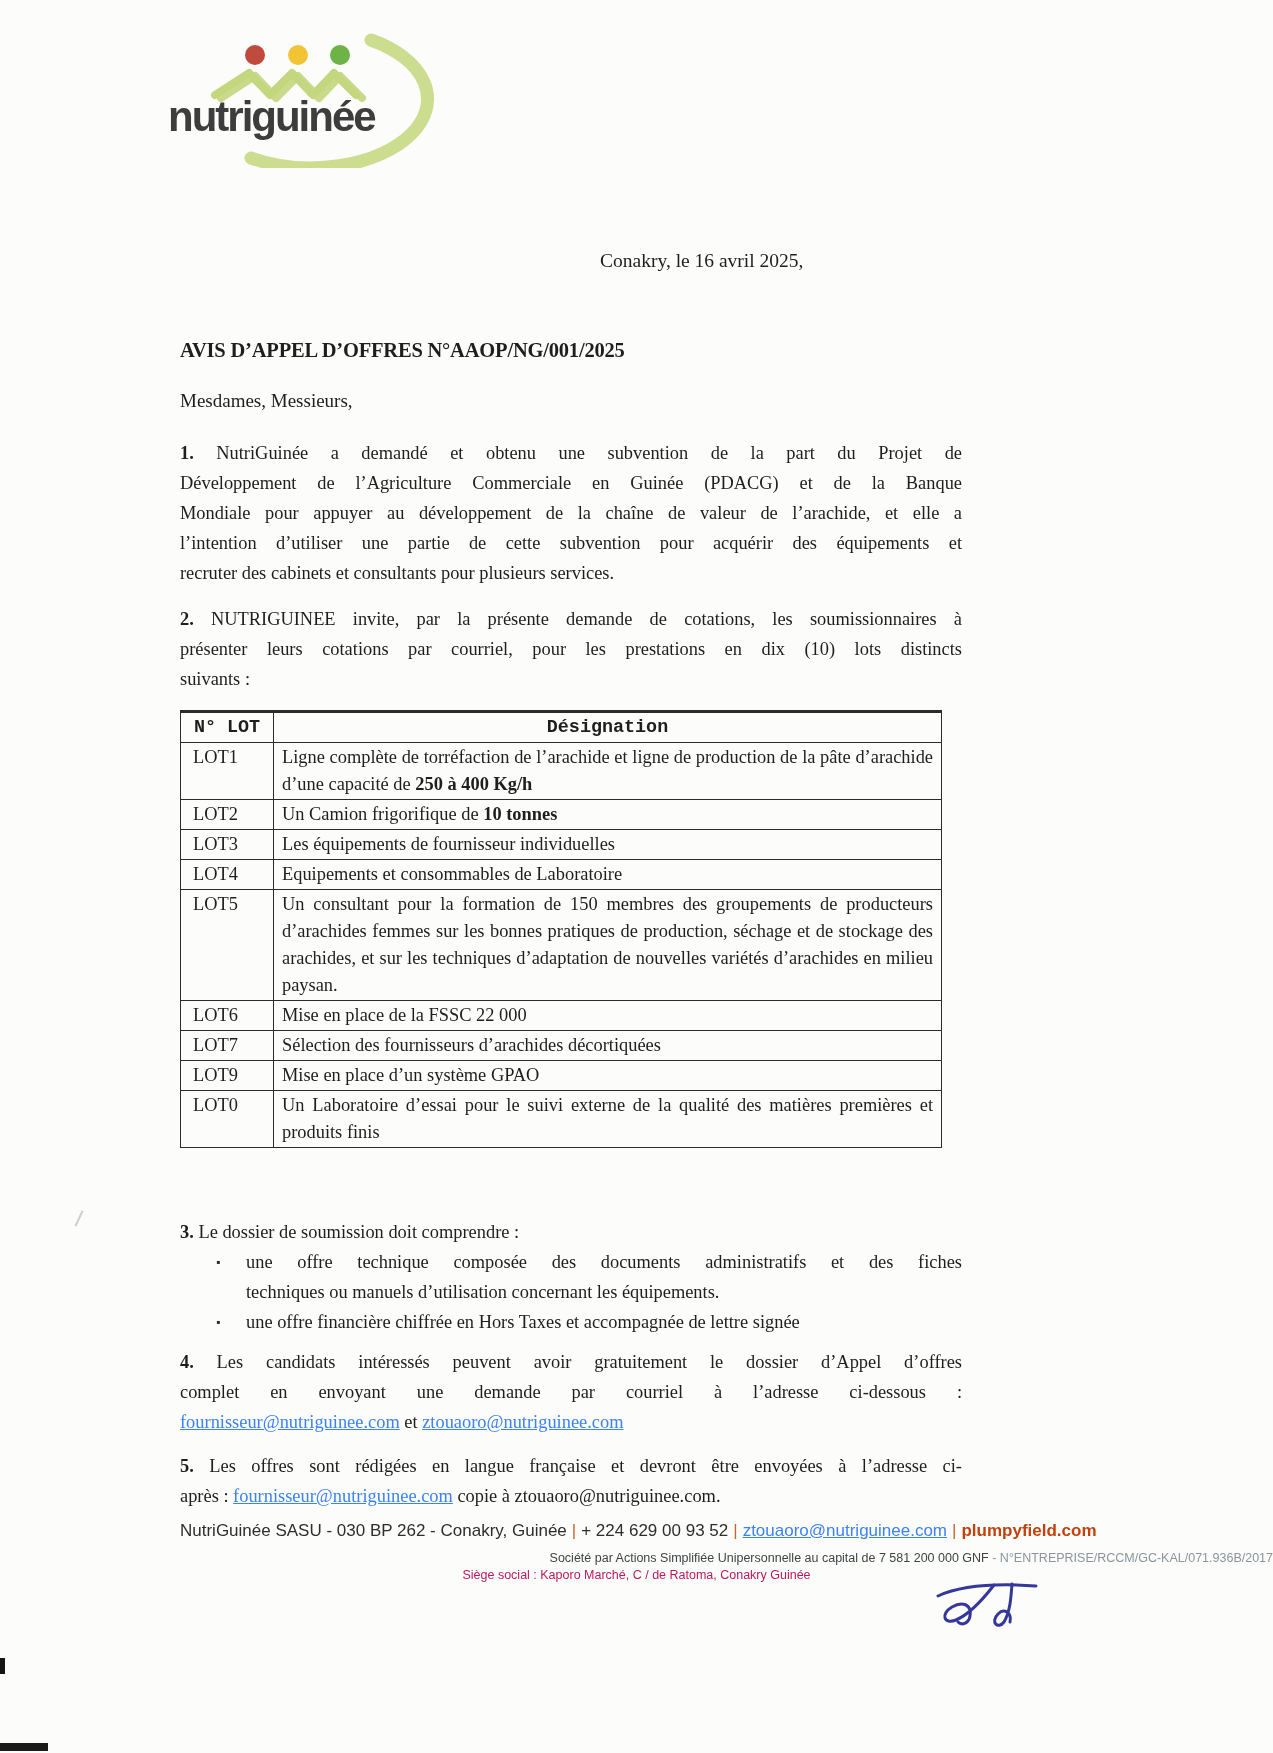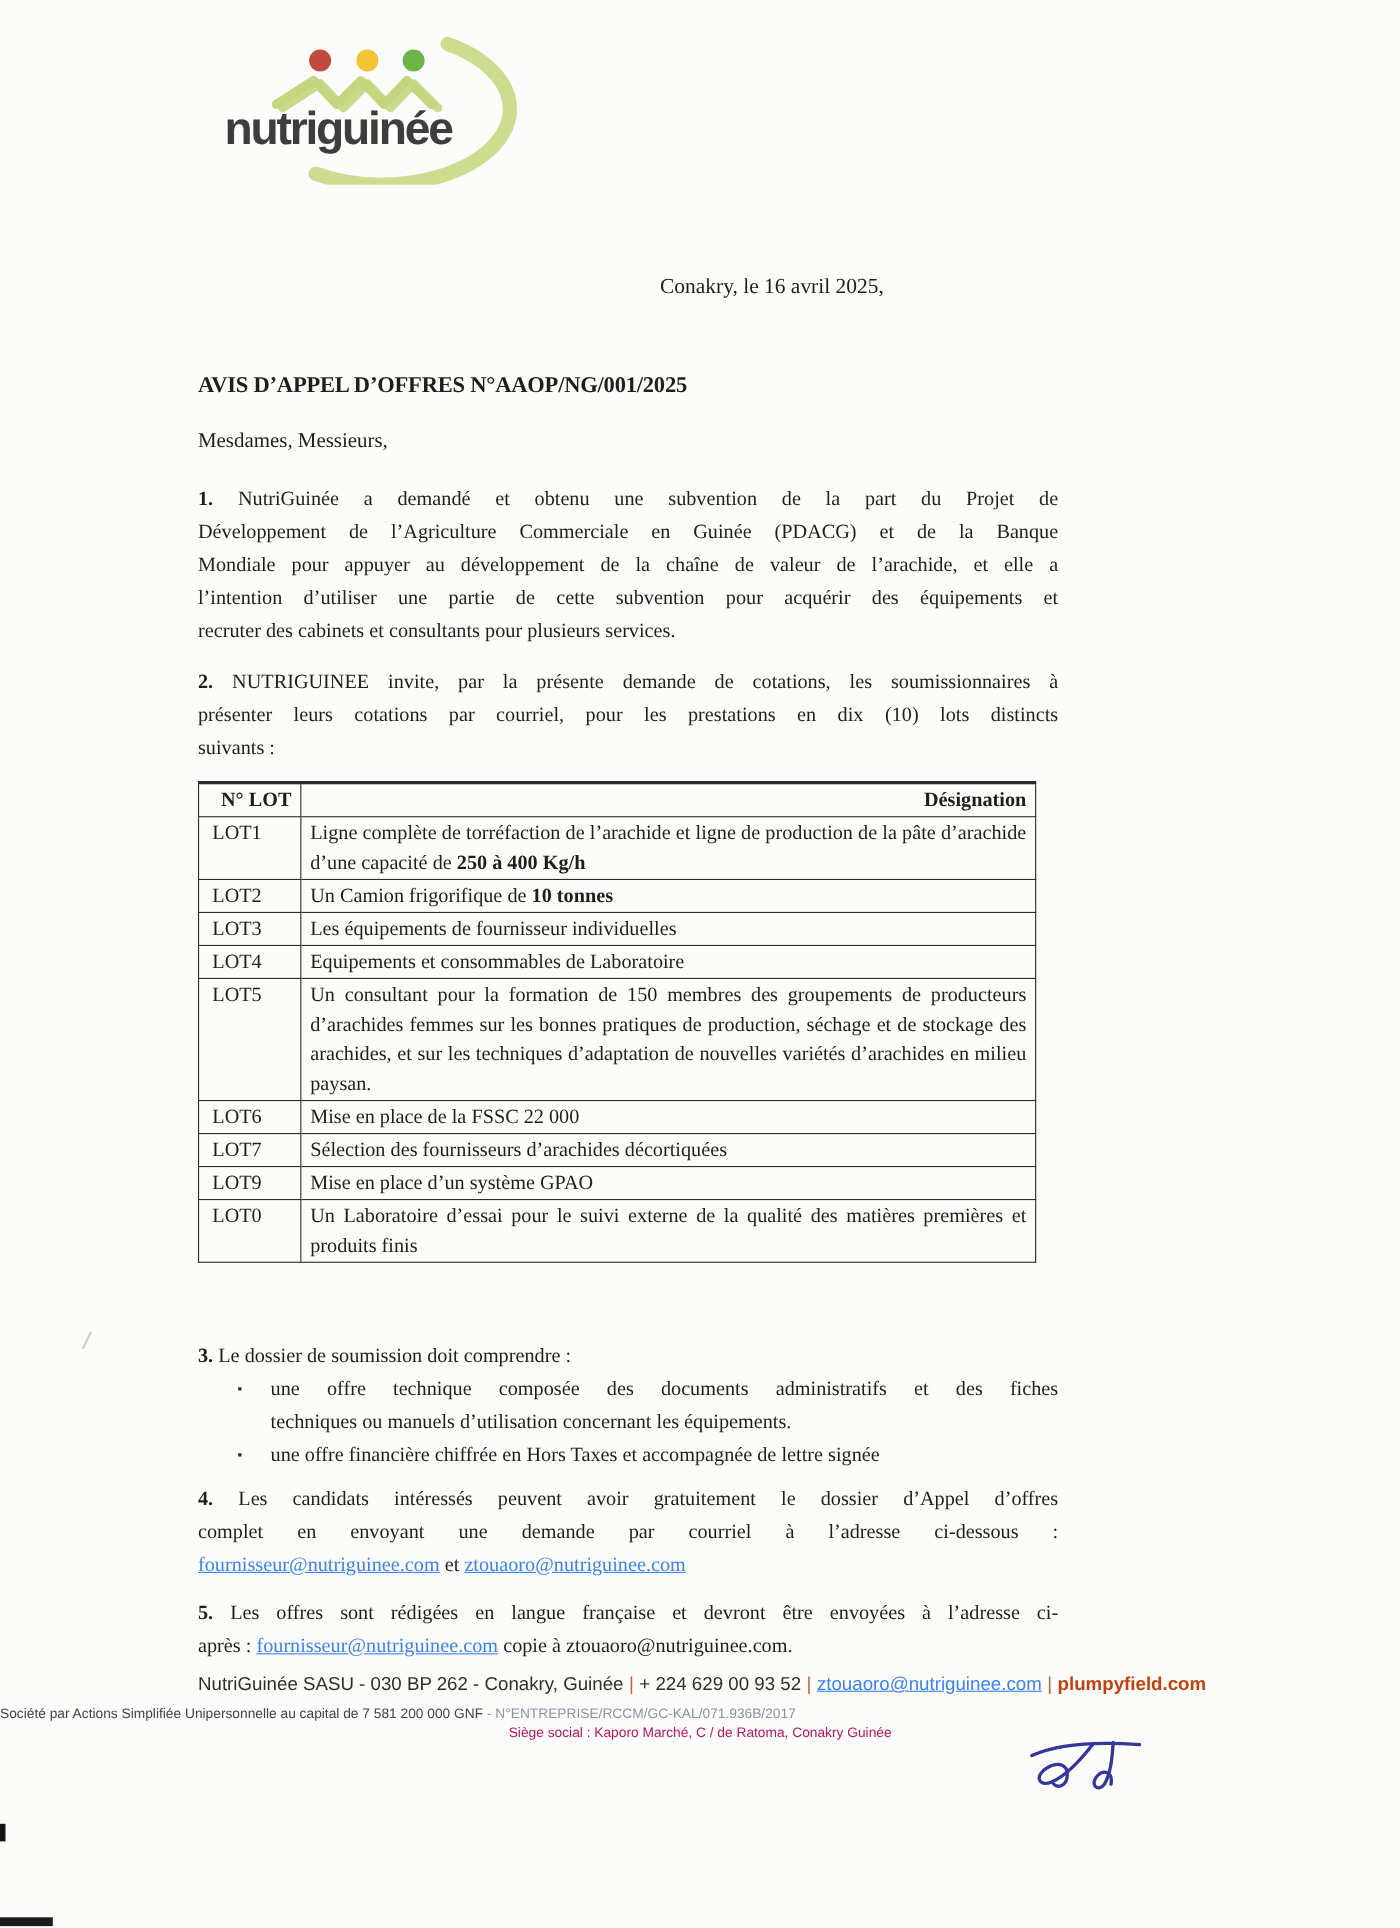--- a/index.html
+++ b/index.html
@@ -1,48 +1,48 @@
 <!DOCTYPE html>
 <html><head>
 <meta charset="utf-8">
 <style>
   html,body{margin:0;padding:0;}
   body{background:#ffffff;}
   .page{position:relative;width:1273px;height:1753px;background:#fcfcfa;overflow:hidden;
         font-family:"Liberation Serif",serif;color:#1e1e1e;}
   
-  .logo{position:absolute;left:166px;top:28px;width:290px;height:140px;margin-left:36px;}
+  .logo{position:absolute;left:166px;top:28px;width:290px;height:140px;}
   
   .date{position:absolute;left:600px;top:250px;font-size:19.5px;}
   .title{position:absolute;left:180px;top:339px;font-size:20.5px;font-weight:bold;letter-spacing:-0.2px;}
   .salut{position:absolute;left:180px;top:390px;font-size:19px;}
   .para{position:absolute;left:180px;width:782px;font-size:18.4px;line-height:30px;}
   .jl{text-align:justify;text-align-last:justify;height:30px;overflow:hidden;}
   .ll{height:30px;overflow:hidden;}
   .pnum{font-weight:bold;}
   
   .lots{position:absolute;left:180px;top:710px;width:762px;border-collapse:collapse;
         font-size:18.4px;line-height:27px;color:#1e1e1e;}
   .lots th,.lots td{border:1.6px solid #2b2b2b;padding:1px 8px;vertical-align:top;}
   .lots{border-top:3px solid #2b2b2b;}
-  .lots th{text-align:right;font-weight:bold;}
+  .lots th{text-align:center;font-weight:bold;font-family:Liberation Mono, monospace;}
   .lots td.lot{width:72px;padding-left:12px;}
   .lots td.des{text-align:justify;}
   
   .blist{margin:0;padding:0 0 0 36px;list-style:none;}
   .blist li{display:flex;}
   .bm{width:30px;flex:none;font-size:12px;line-height:30px;color:#2b2b2b;}
   .btxt{flex:1;}
   
   .lnk{color:#3b82f6;text-decoration:underline;cursor:pointer;}
   .f1{position:absolute;left:180px;top:1521px;width:850px;text-align:center;
       font-family:"Liberation Sans",sans-serif;font-size:17px;color:#2e2e2e;white-space:nowrap;}
   .sep{color:#c9622f;padding:0 5px;}
   .site{color:#c2410c;font-weight:bold;}
-  .f2{position:absolute;left:0;top:1551px;width:1273px;text-align:left;
+  .f2{position:absolute;left:0;top:1551px;width:1273px;text-align:right;
       font-family:"Liberation Sans",sans-serif;font-size:12.5px;color:#3f4447;}
   .f2 .lt{color:#8a959d;}
   .f3{position:absolute;left:0;top:1568px;width:1273px;text-align:center;
       font-family:"Liberation Sans",sans-serif;font-size:12.5px;color:#be185d;}
   
   .sig{position:absolute;left:932px;top:1576px;}
   .tabmark{position:absolute;left:0;top:1658px;width:5px;height:16px;background:#151515;}
   .barmark{position:absolute;left:0;top:1743px;width:48px;height:8px;background:#1a1a1a;}
   .pencil{position:absolute;left:78px;top:1210px;width:2px;height:17px;background:#9a9a9a;
           opacity:.45;transform:rotate(25deg);}

